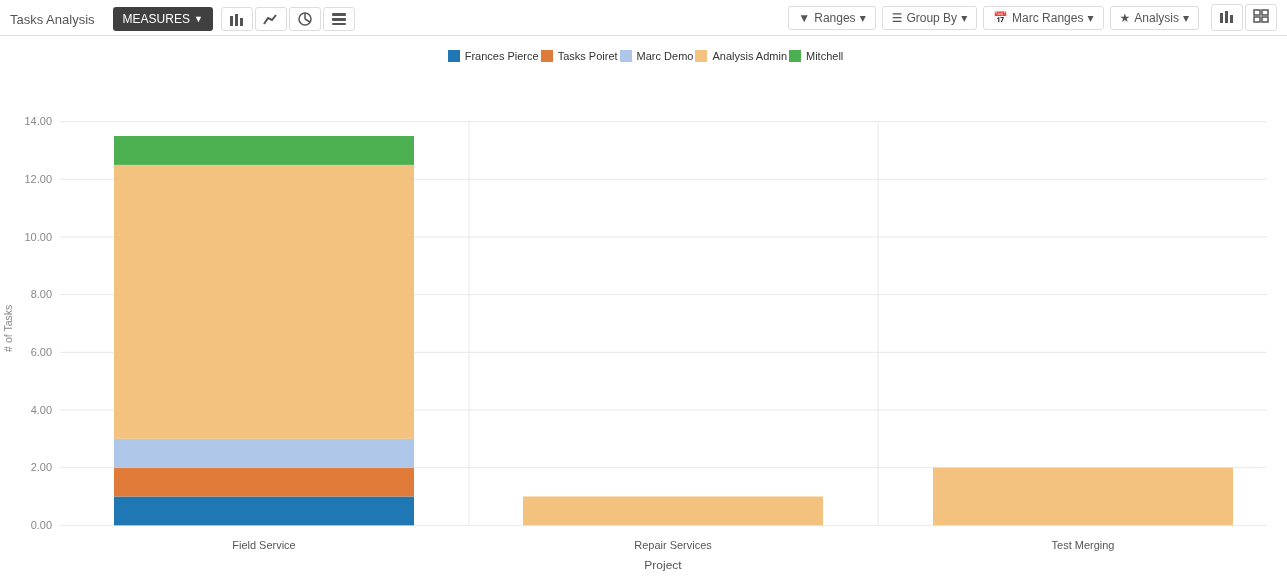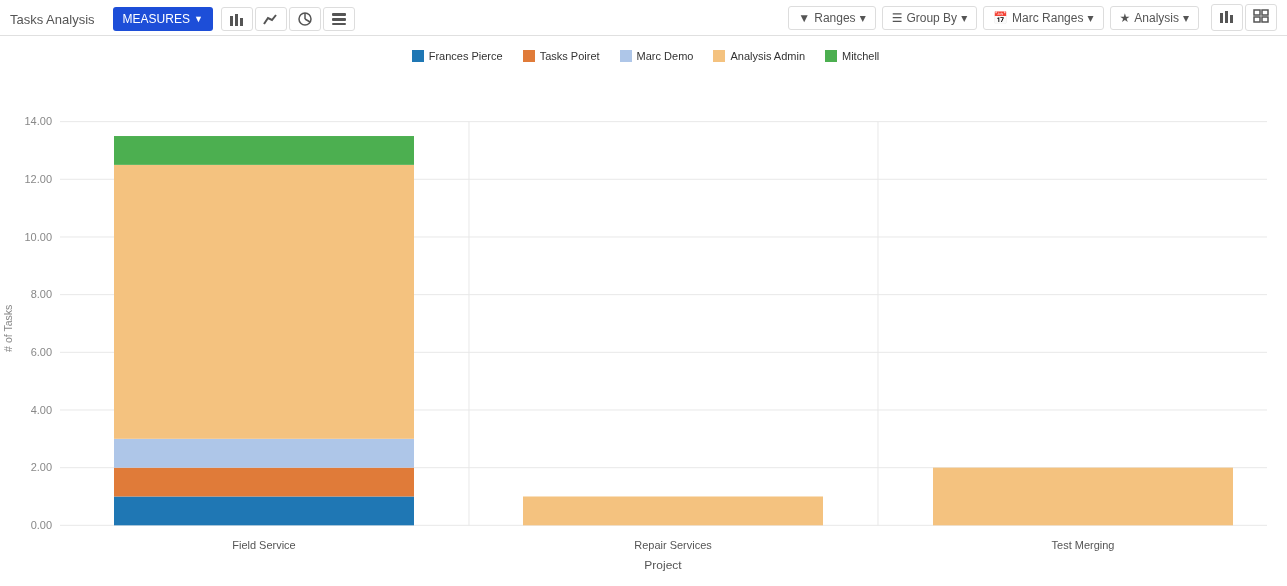--- a/index.html
+++ b/index.html
@@ -10,21 +10,21 @@
       display: flex;
       align-items: flex-end;
       justify-content: space-between;
       padding: 4px 10px;
       border-bottom: 1px solid #e0e0e0;
       gap: 43px;
     }
     .top-bar-left { display: flex; align-items: center; gap: 8px; }
     .page-title { font-size: 13px; color: #555; font-weight: normal; margin-right: 10px; }
     .measures-btn {
-      background: #1d4ed8;
+      background: #404040;
       color: #fff;
       border: none;
       border-radius: 3px;
       padding: 5px 10px;
       font-size: 12px;
       cursor: pointer;
       display: flex;
       align-items: center;
       gap: 4px;
     }
@@ -98,21 +98,21 @@
       width: 100%;
       height: calc(586px - 45px);
       padding: 10px 0 0 0;
     }
 
     
     .legend {
       display: flex;
       align-items: center;
       justify-content: center;
-      gap: 20px;
+      gap: 2px;
       padding: 4px 0 6px 4px;
       font-size: 11px;
     }
     .legend-item { display: flex; align-items: center; gap: 5px; }
     .legend-color { width: 12px; height: 12px; display: inline-block; }
 
     
     .chart-svg-wrap {
       width: 100%;
       height: calc(100% - 60px);

